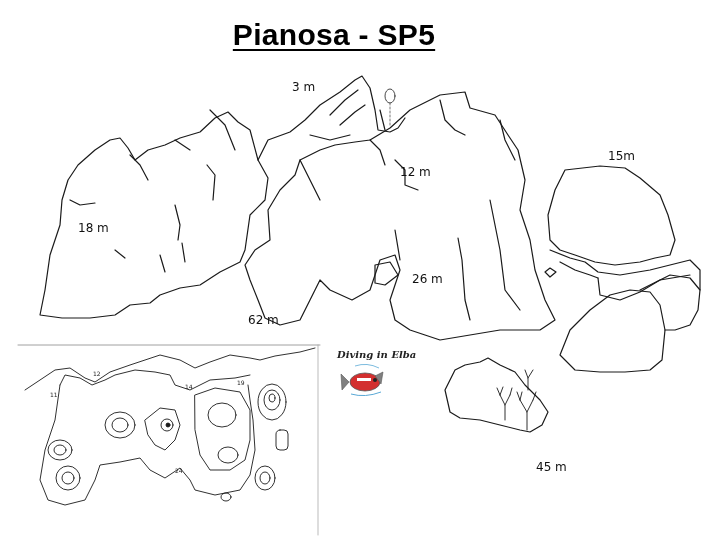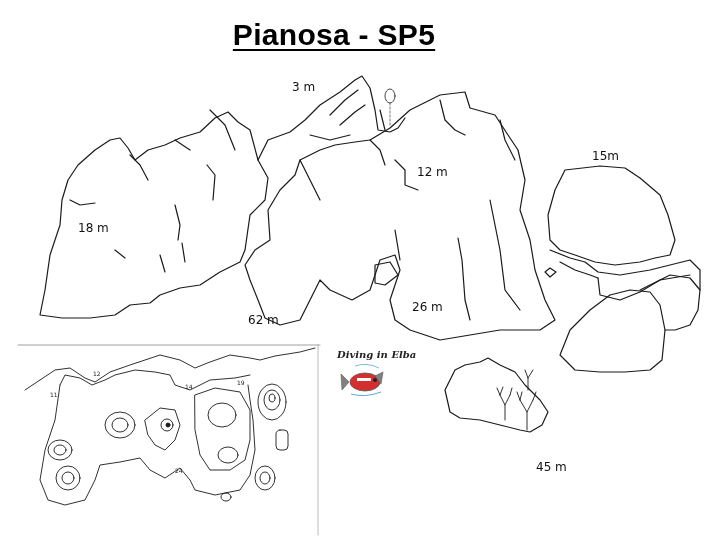--- a/index.html
+++ b/index.html
@@ -117,18 +117,18 @@
     <text x="50" y="397">11</text>
     <text x="185" y="389">14</text>
     <text x="237" y="385">19</text>
     <text x="175" y="473">24</text>
   </g>
 </svg>
 
 <div class="logo-text">Diving in Elba</div>
 
 <div class="depth" style="left:292px; top:80px;">3 m</div>
-<div class="depth" style="left:417px; top:165px;">12 m</div>
-<div class="depth" style="left:592px; top:149px;">15m</div>
+<div class="depth" style="left:400px; top:165px;">12 m</div>
+<div class="depth" style="left:608px; top:149px;">15m</div>
 <div class="depth" style="left:78px; top:221px;">18 m</div>
-<div class="depth" style="left:412px; top:272px;margin-top:28px;">26 m</div>
+<div class="depth" style="left:412px; top:272px;">26 m</div>
 <div class="depth" style="left:248px; top:313px;">62 m</div>
 <div class="depth" style="left:536px; top:460px;">45 m</div>
 
 </body></html>

